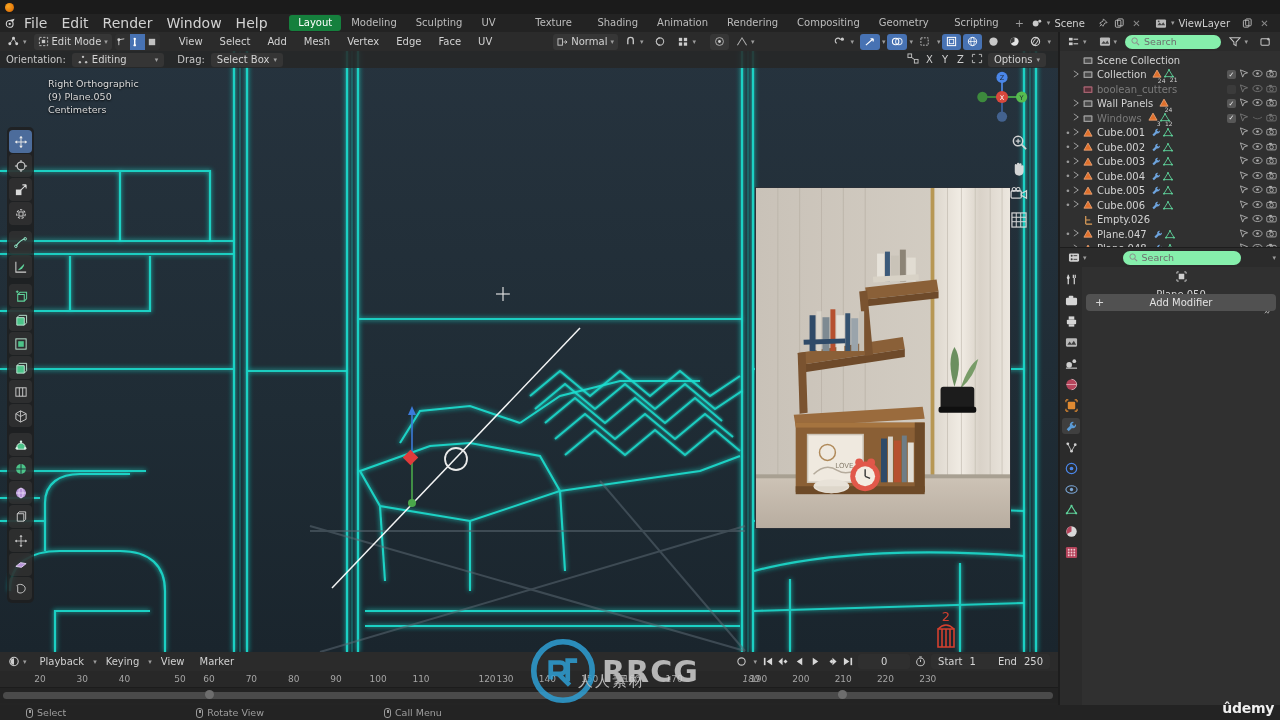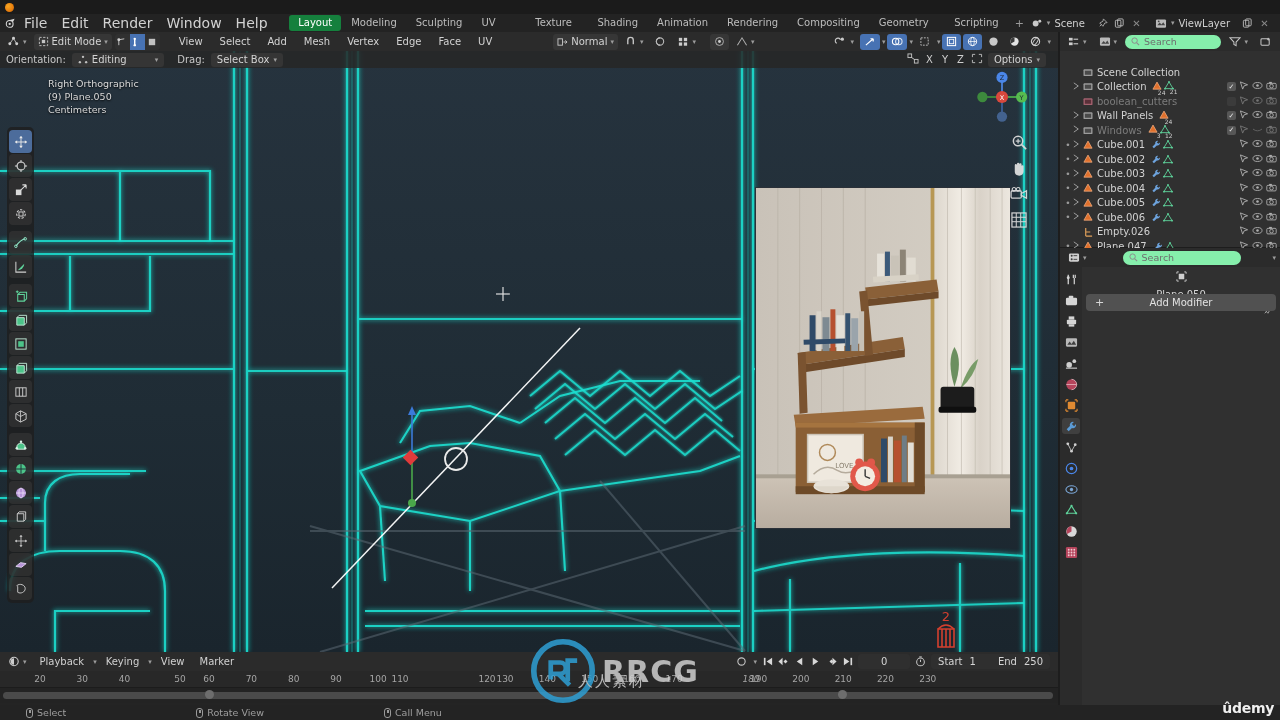--- a/index.html
+++ b/index.html
@@ -81,21 +81,21 @@
   #tl-ruler span { position:absolute; top:3px; font-size:9px; color:#a5a5a5; transform:translateX(-50%); }
   #tl-scroll { position:relative; height:15px; background:#232323; }
   #tl-scroll .bar { position:absolute; left:3px; top:4px; height:7px; background:#4a4a4a; border-radius:4px; }
   #tl-scroll .knob { position:absolute; top:2px; width:9px; height:9px; border-radius:50%; background:#6d6d6d; }
 
   
   #outliner { position:absolute; left:1060px; top:32px; width:220px; height:215px; background:#303030; }
   #ol-header { height:19px; background:#2b2b2b; display:flex; align-items:center; gap:4px; padding:0 4px; }
   .searchbox { flex:1; background:#86efac; border-radius:8px; height:14px; display:flex; align-items:center;
       gap:4px; padding:0 6px; font-size:9.5px; color:#6e6e6e; }
-  #ol-body { height:196px; overflow:hidden; padding-top:2px;margin-top:12px; }
+  #ol-body { height:196px; overflow:hidden; padding-top:2px; }
   .olrow { height:14.5px; display:flex; align-items:center; font-size:10px; color:#d2d2d2; padding-left:4px; position:relative; }
   .olrow.dim { color:#7c7c7c; }
   .ol-dot { width:8px; text-align:center; font-size:9px; color:#9a9a9a; }
   .ol-arrow { width:9px; text-align:center; font-size:7px; color:#a5a5a5; }
   .ol-name { margin-left:3px; white-space:nowrap; }
   .ol-ic { width:13px; display:flex; align-items:center; justify-content:center; }
   .ol-right { position:absolute; right:3px; display:flex; align-items:center; gap:3px; }
   .ol-mid { display:flex; align-items:center; gap:2px; margin-left:6px; }
   .cbox { width:9px; height:9px; border-radius:2px; background:#575757; display:flex; align-items:center;
      justify-content:center; font-size:7px; color:#e6e6e6; }
@@ -919,21 +919,21 @@
   <div id="tl-ruler">
       <span style="left: 40px;">20</span>
       <span style="left: 82.2748px;">30</span>
       <span style="left: 124.55px;">40</span>
       <span style="left: 180px;">50</span>
       <span style="left: 209.099px;">60</span>
       <span style="left: 251.374px;">70</span>
       <span style="left: 293.649px;">80</span>
       <span style="left: 335.924px;">90</span>
       <span style="left: 378.198px;">100</span>
-      <span style="left: 400px;">110</span>
+      <span style="left: 421px;">110</span>
       <span style="left: 487px;">120</span>
       <span style="left: 505.023px;">130</span>
       <span style="left: 547.297px;">140</span>
       <span style="left: 589.572px;">150</span>
       <span style="left: 631.847px;">160</span>
       <span style="left: 674.122px;">170</span>
       <span style="left: 751px; font-style: italic;">180</span>
       <span style="left: 758.671px;">190</span>
       <span style="left: 800.946px;">200</span>
       <span style="left: 843.221px;">210</span>

